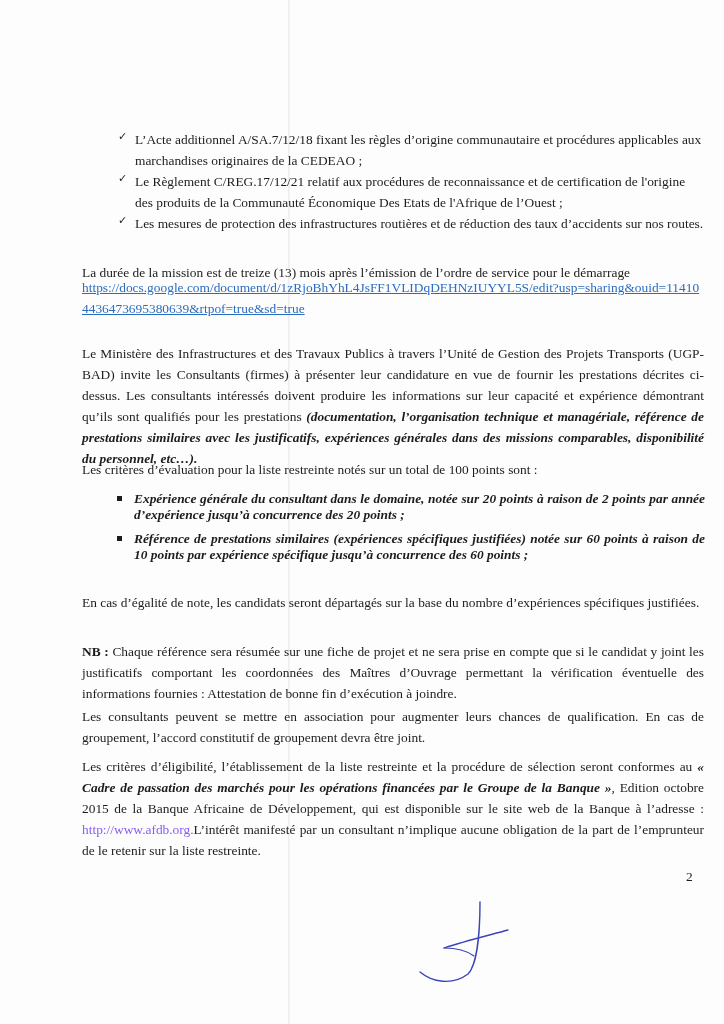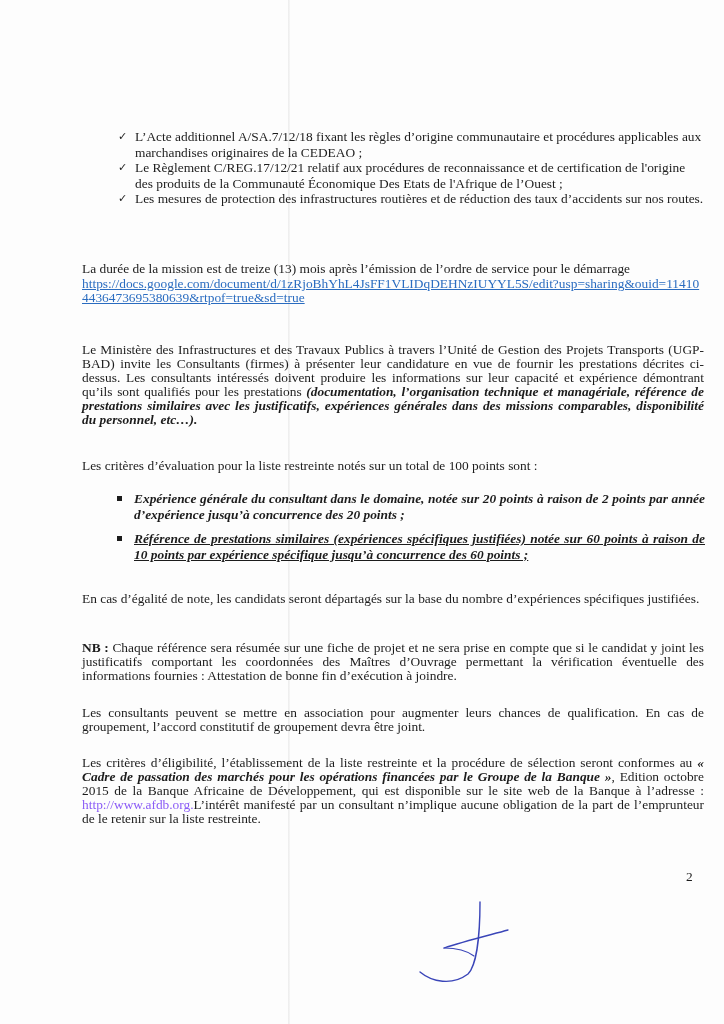--- a/index.html
+++ b/index.html
@@ -19,21 +19,21 @@
     .fold {
       position: absolute;
       left: 288px;
       top: 0;
       width: 2px;
       height: 1024px;
       background: linear-gradient(to right, #ececec, #f6f6f6);
     }
     .txt {
       font-size: 13.4px;
-      line-height: 14px;
+      line-height: 21px;
       text-align: justify;
       margin: 0;
     }
     .check-list {
       position: absolute;
       left: 118px;
       top: 129px;
       width: 586px;
       margin: 0;
       padding: 0;
@@ -132,21 +132,21 @@
 
 <p class="txt block" style="top:343px;"><span>Le Ministère des Infrastructures et des Travaux Publics à travers l’Unité de Gestion des Projets Transports (UGP-BAD) invite les Consultants (firmes) à présenter leur candidature en vue de fournir les prestations décrites ci-dessus. Les consultants intéressés doivent produire les informations sur leur capacité et expérience démontrant qu’ils sont qualifiés pour les prestations </span><span class="bi">(documentation, l’organisation technique et managériale, référence de prestations similaires avec les justificatifs, expériences générales dans des missions comparables, disponibilité du personnel, etc…).</span></p>
 
 <p class="txt block" style="top:459px;">Les critères d’évaluation pour la liste restreinte notés sur un total de 100 points sont :</p>
 
 <ul class="crit-list" style="top:491px;">
   <li style="margin-bottom:9px;">
     <span class="sq"></span>
     <span>Expérience générale du consultant dans le domaine, notée sur 20 points à raison de 2 points par année d’expérience jusqu’à concurrence des 20 points ;</span>
   </li>
-  <li style="margin-bottom:3px;text-decoration:underline;">
+  <li style="margin-bottom:3px;">
     <span class="sq"></span>
     <span>Référence de prestations similaires (expériences spécifiques justifiées) notée sur 60 points à raison de 10 points par expérience spécifique jusqu’à concurrence des 60 points ;</span>
   </li>
 </ul>
 
 <p class="txt block" style="top:592px;">En cas d’égalité de note, les candidats seront départagés sur la base du nombre d’expériences spécifiques justifiées.</p>
 
 <p class="txt block" style="top:641px;"><span class="b">NB :</span><span> Chaque référence sera résumée sur une fiche de projet et ne sera prise en compte que si le candidat y joint les justificatifs comportant les coordonnées des Maîtres d’Ouvrage permettant la vérification éventuelle des informations fournies : Attestation de bonne fin d’exécution à joindre.</span></p>
 
 <p class="txt block" style="top:706px;">Les consultants peuvent se mettre en association pour augmenter leurs chances de qualification. En cas de groupement, l’accord constitutif de groupement devra être joint.</p>

